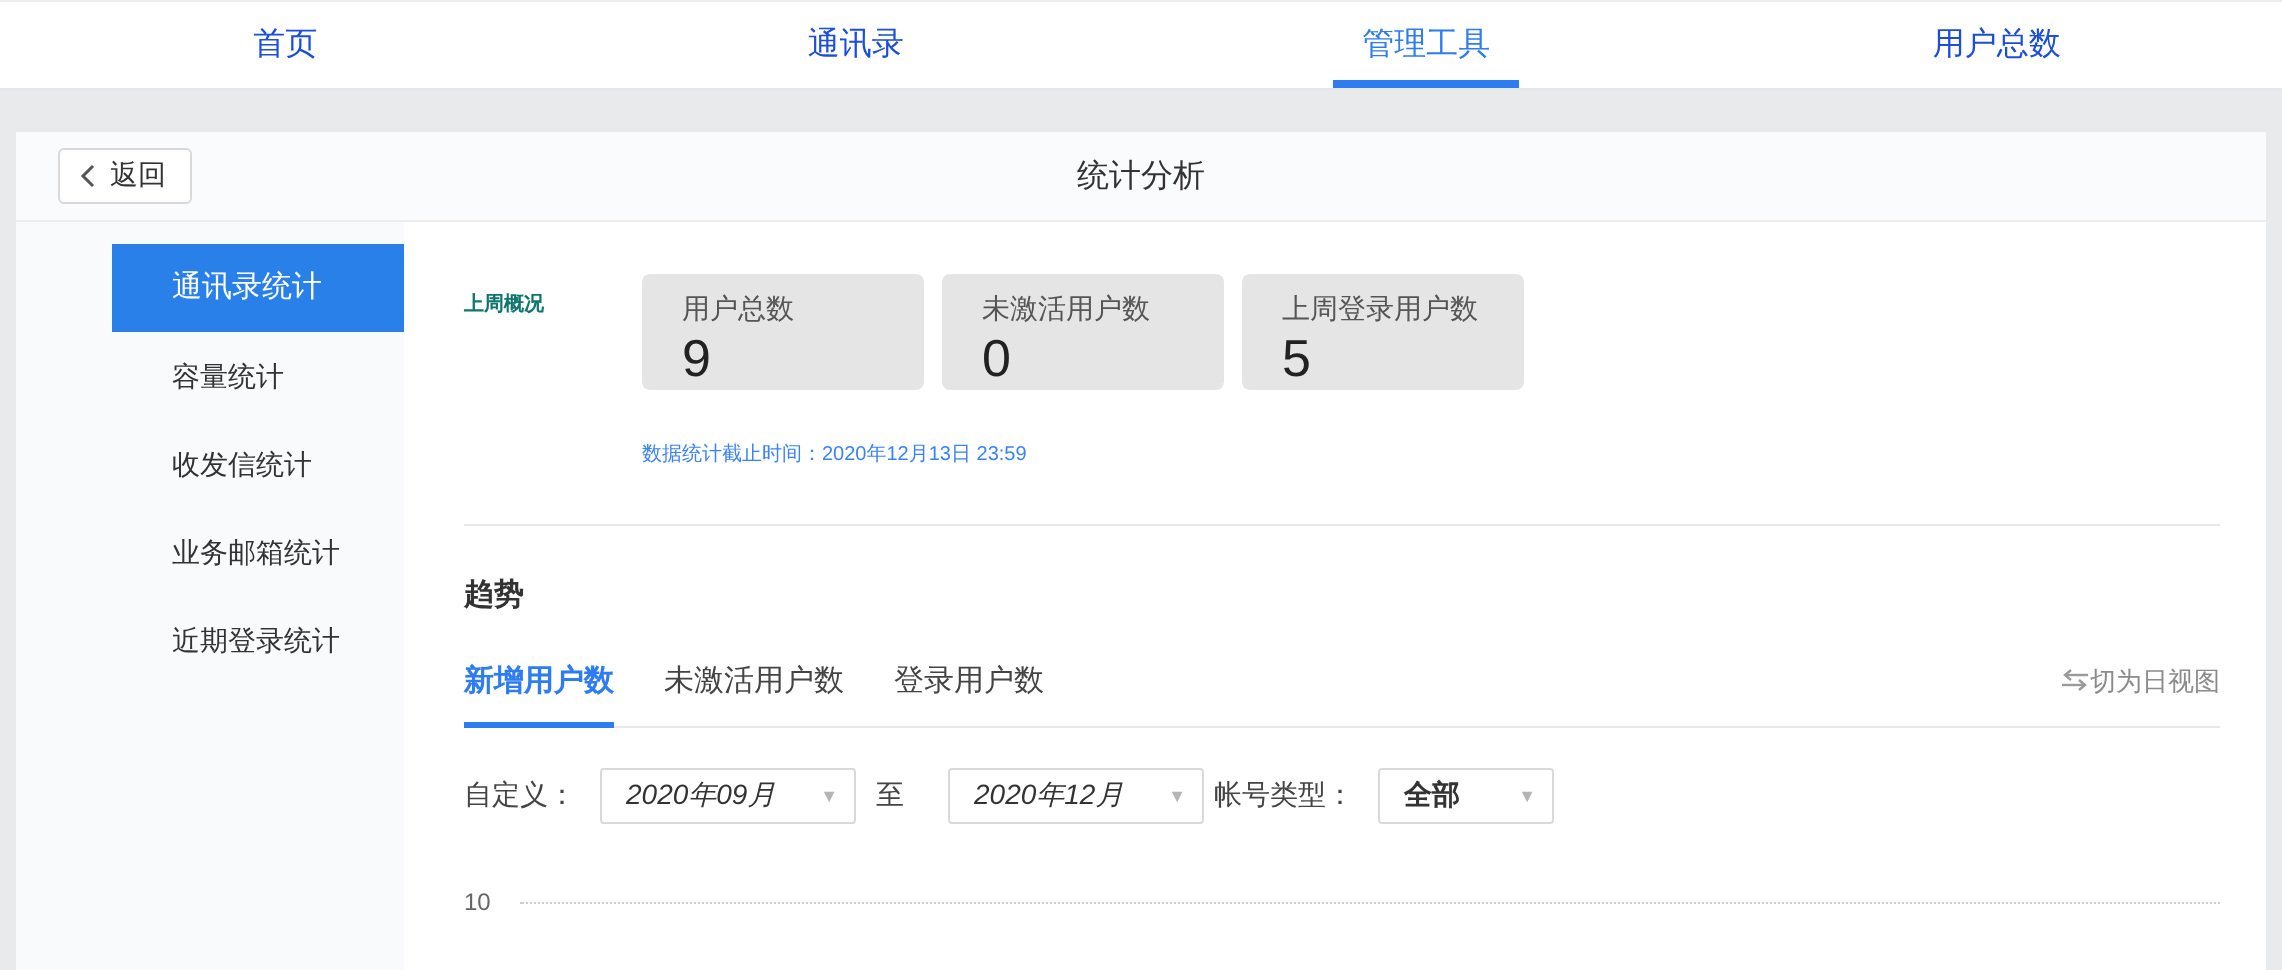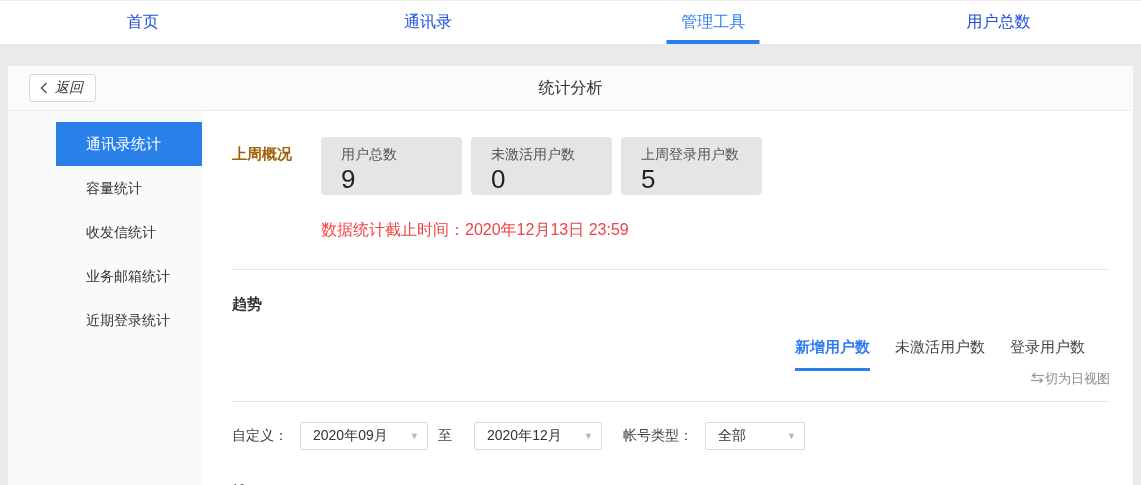--- a/index.html
+++ b/index.html
@@ -40,21 +40,21 @@
   }
   .panel-header {
     height:45px; flex:0 0 45px;
     background:#fafbfc; border-bottom:1px solid #ededee;
     position:relative; display:flex; align-items:center;
   }
   .back-btn {
     margin-left:21px; height:28px; padding:0 12px 0 10px;
     background:#fff; border:1px solid #d9d9d9; border-radius:3px;
     display:flex; align-items:center; gap:7px;
-    font-size:14px; color:#333; cursor:pointer;font-style:italic;
+    font-size:14px; color:#333; cursor:pointer;
   }
   .back-btn svg { display:block; }
   .panel-title {
     position:absolute; left:0; right:0; text-align:center;
     font-size:16px; color:#333; pointer-events:none;
   }
 
   .panel-body { flex:1; display:flex; min-height:0; }
 
   
@@ -66,40 +66,39 @@
     height:44px; line-height:44px; padding-left:30px;
     font-size:14px; color:#333; cursor:pointer;
     white-space:nowrap;
   }
   .side-item.active { background:#2a80e9; color:#fff; font-size:15px; }
 
   
   .main { flex:1; background:#fff; padding:0 23px 0 30px; min-width:0; }
 
   .overview-row { margin-top:26px; display:flex; }
-  .section-label { width:89px; flex:0 0 89px; font-size:15px; font-weight:bold; color:#a16207; padding-top:8px; }
+  .section-label { width:89px; flex:0 0 89px; font-size:10px; font-weight:bold; color:#0f766e; padding-top:8px; }
   .cards { display:flex; gap:9px; }
   .stat-card {
     width:141px; height:58px; background:#e5e5e5; border-radius:4px;
     padding:9px 0 0 20px;
   }
   .stat-label { font-size:14px; color:#555; }
   .stat-value { font-size:26px; color:#222; margin-top:1px; line-height:1.1; }
 
-  .cutoff { margin:25px 0 0 89px; font-size:16px; color:#ef4444; }
+  .cutoff { margin:25px 0 0 89px; font-size:10px; color:#3b82f6; }
 
   .divider { margin-top:28px; border-top:1px solid #e8e8e8; height:0; }
 
   .trend-title { margin-top:25px; font-size:15px; font-weight:bold; color:#333; }
 
   .tabs-row {
     margin-top:24px;
     display:flex; justify-content:space-between; align-items:flex-end;
     border-bottom:1px solid #e8e8e8;
-    flex-direction:column;
   }
   .tabs { display:flex; }
   .tab {
     margin-right:25px; padding-bottom:11px;
     font-size:15px; color:#444; cursor:pointer;
     border-bottom:3px solid transparent;
     margin-bottom:-1px;
   }
   .tab.active { color:#2d7cf0; font-weight:bold; border-bottom-color:#2d7cf0; }
   .view-switch {
@@ -112,24 +111,24 @@
   .select {
     position:relative; height:28px; background:#fff;
     border:1px solid #d9d9d9; border-radius:2px;
     display:flex; align-items:center;
     padding:0 24px 0 12px; font-size:14px; color:#333; cursor:pointer;
   }
   .select .caret {
     position:absolute; right:8px; top:50%; transform:translateY(-50%);
     font-size:9px; color:#b5b5b5;
   }
-  .sel-start, .sel-end { width:128px; margin-left:12px; }
+  .sel-start, .sel-end { width:128px; margin-left:12px;font-style:italic; }
   .to-label { margin:0 10px; }
-  .type-label { margin-left:21px; }
-  .sel-type { width:100px; margin-left:12px; }
+  .type-label { margin-left:5px; }
+  .sel-type { width:88px; margin-left:12px;font-weight:bold; }
 
   .chart-row { margin-top:32px; display:flex; align-items:center; }
   .y-tick { font-size:12px; color:#666; margin-right:15px; }
   .gridline { flex:1; height:0; border-top:1px dotted #cdcdcd; }
 </style>
 </head>
 <body>
 
 <div class="topnav">
   <div class="nav-item">

